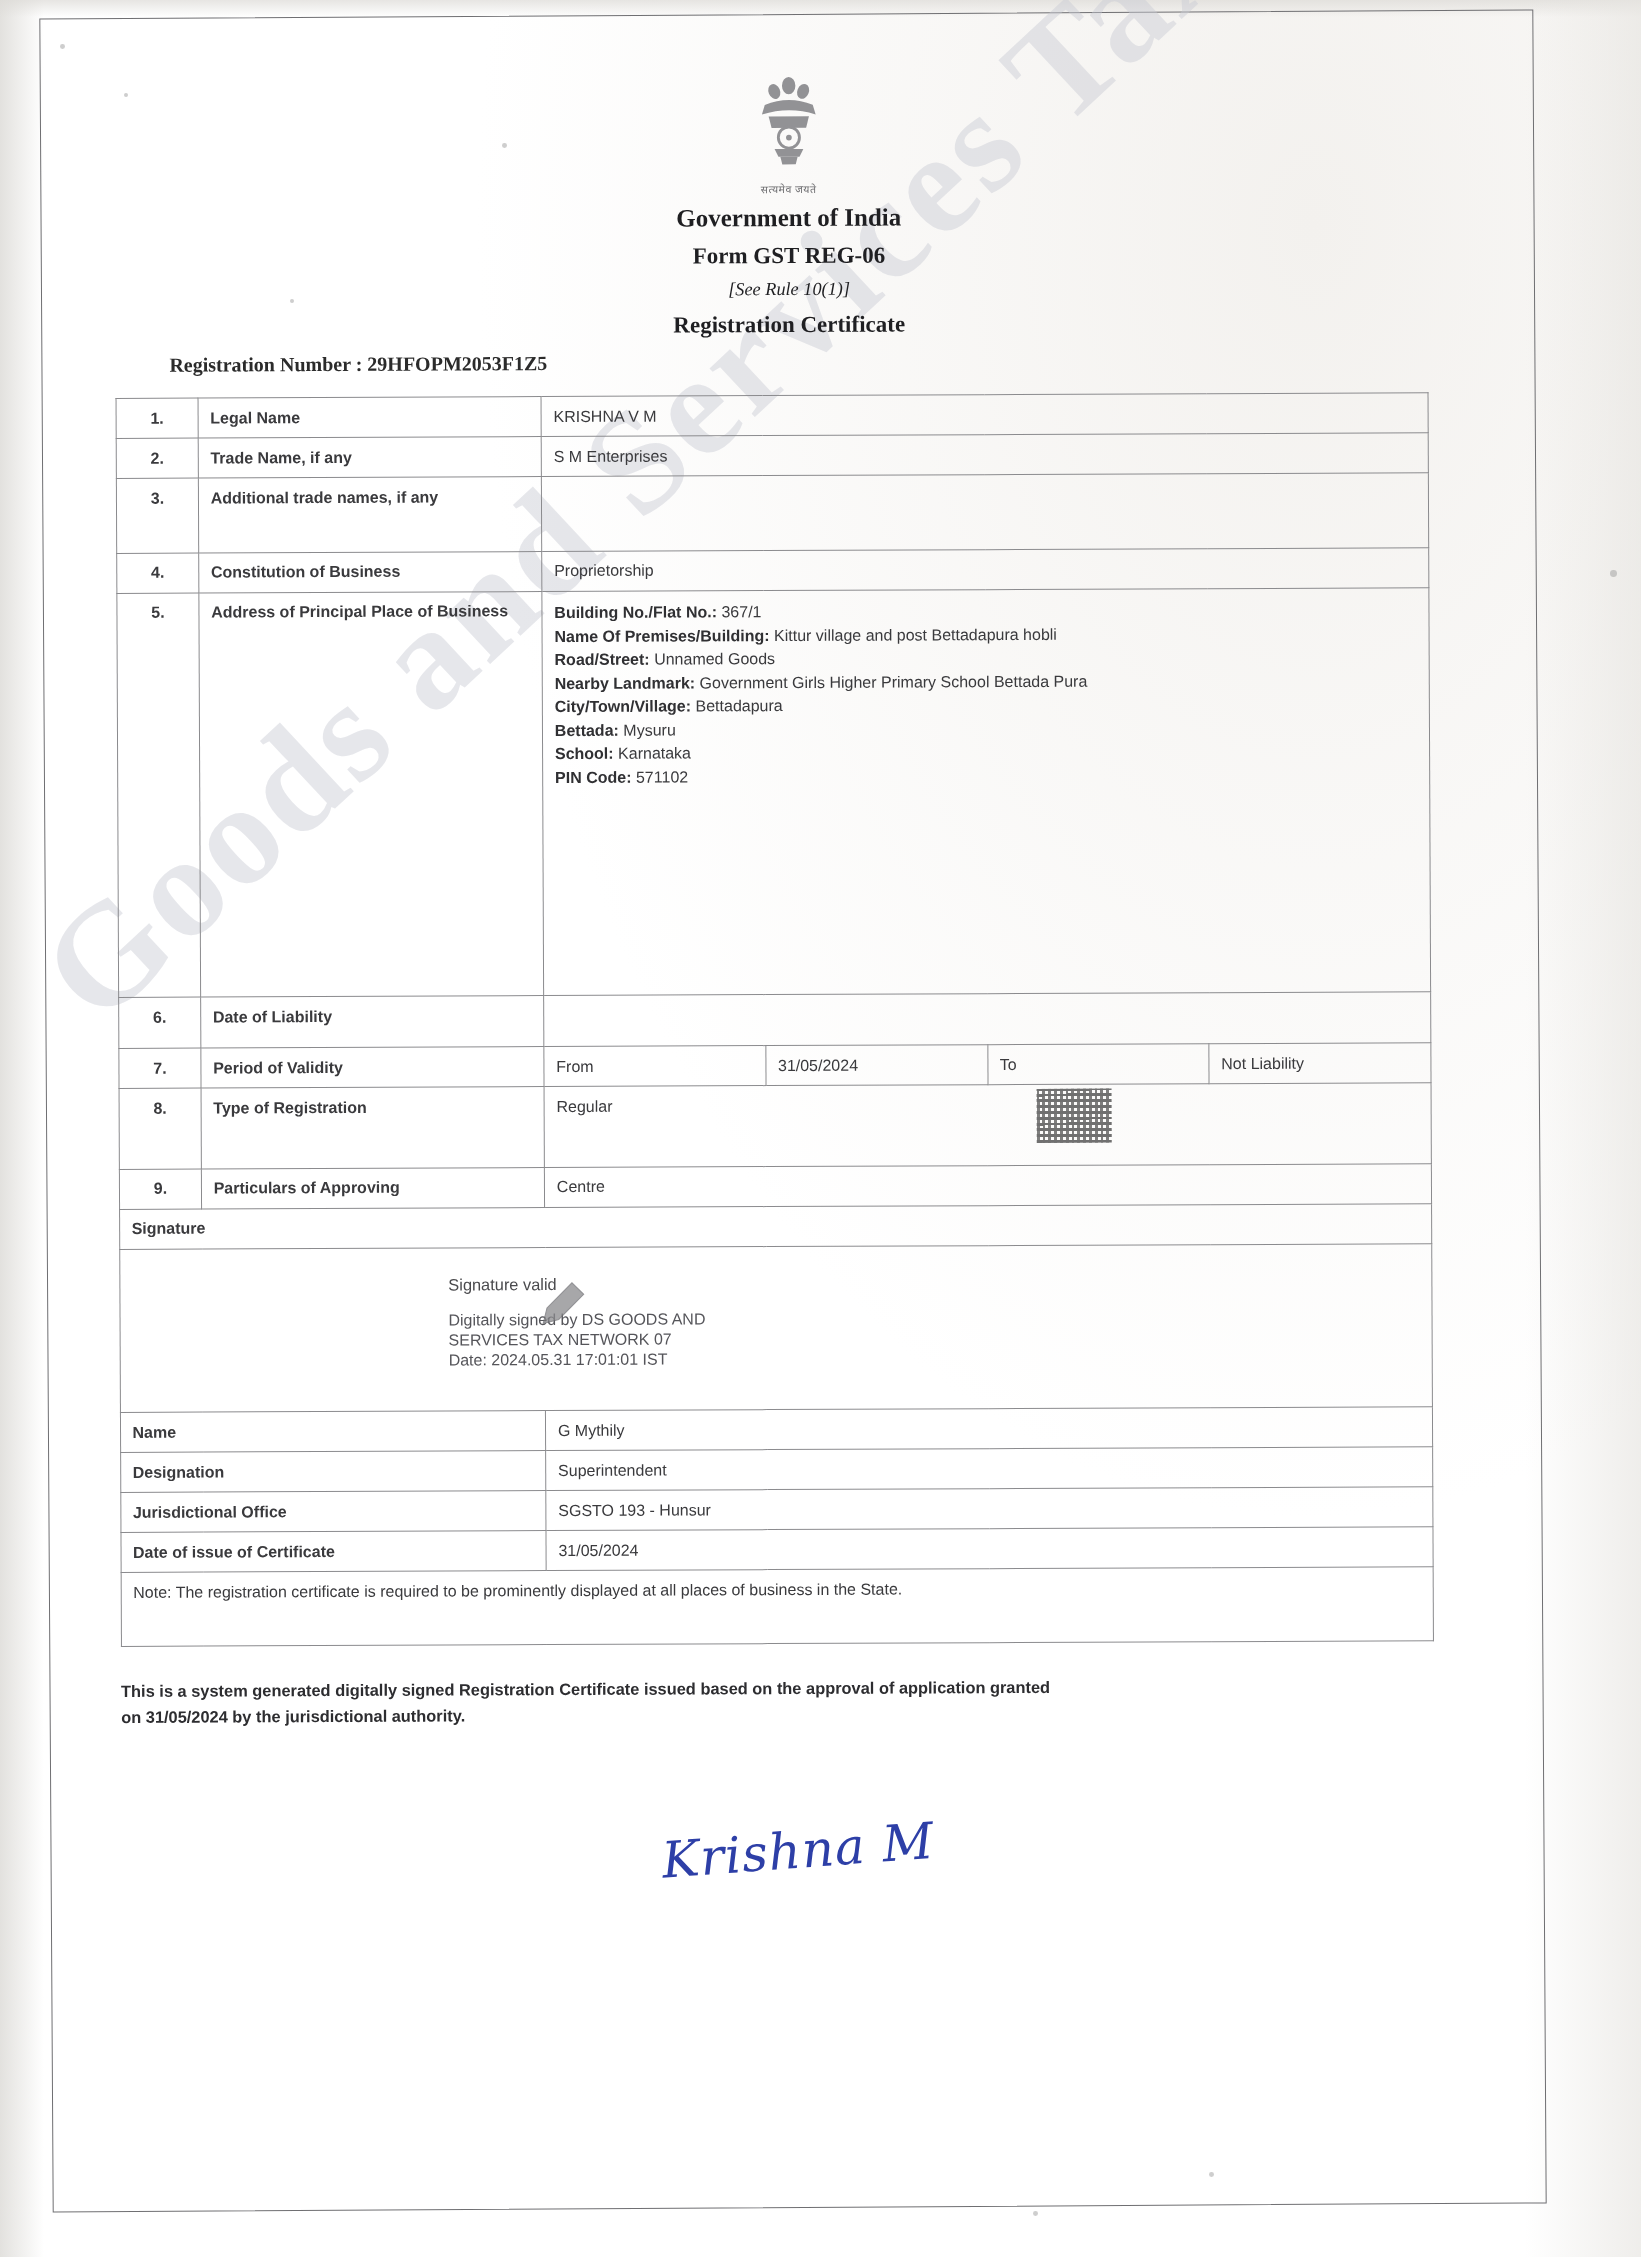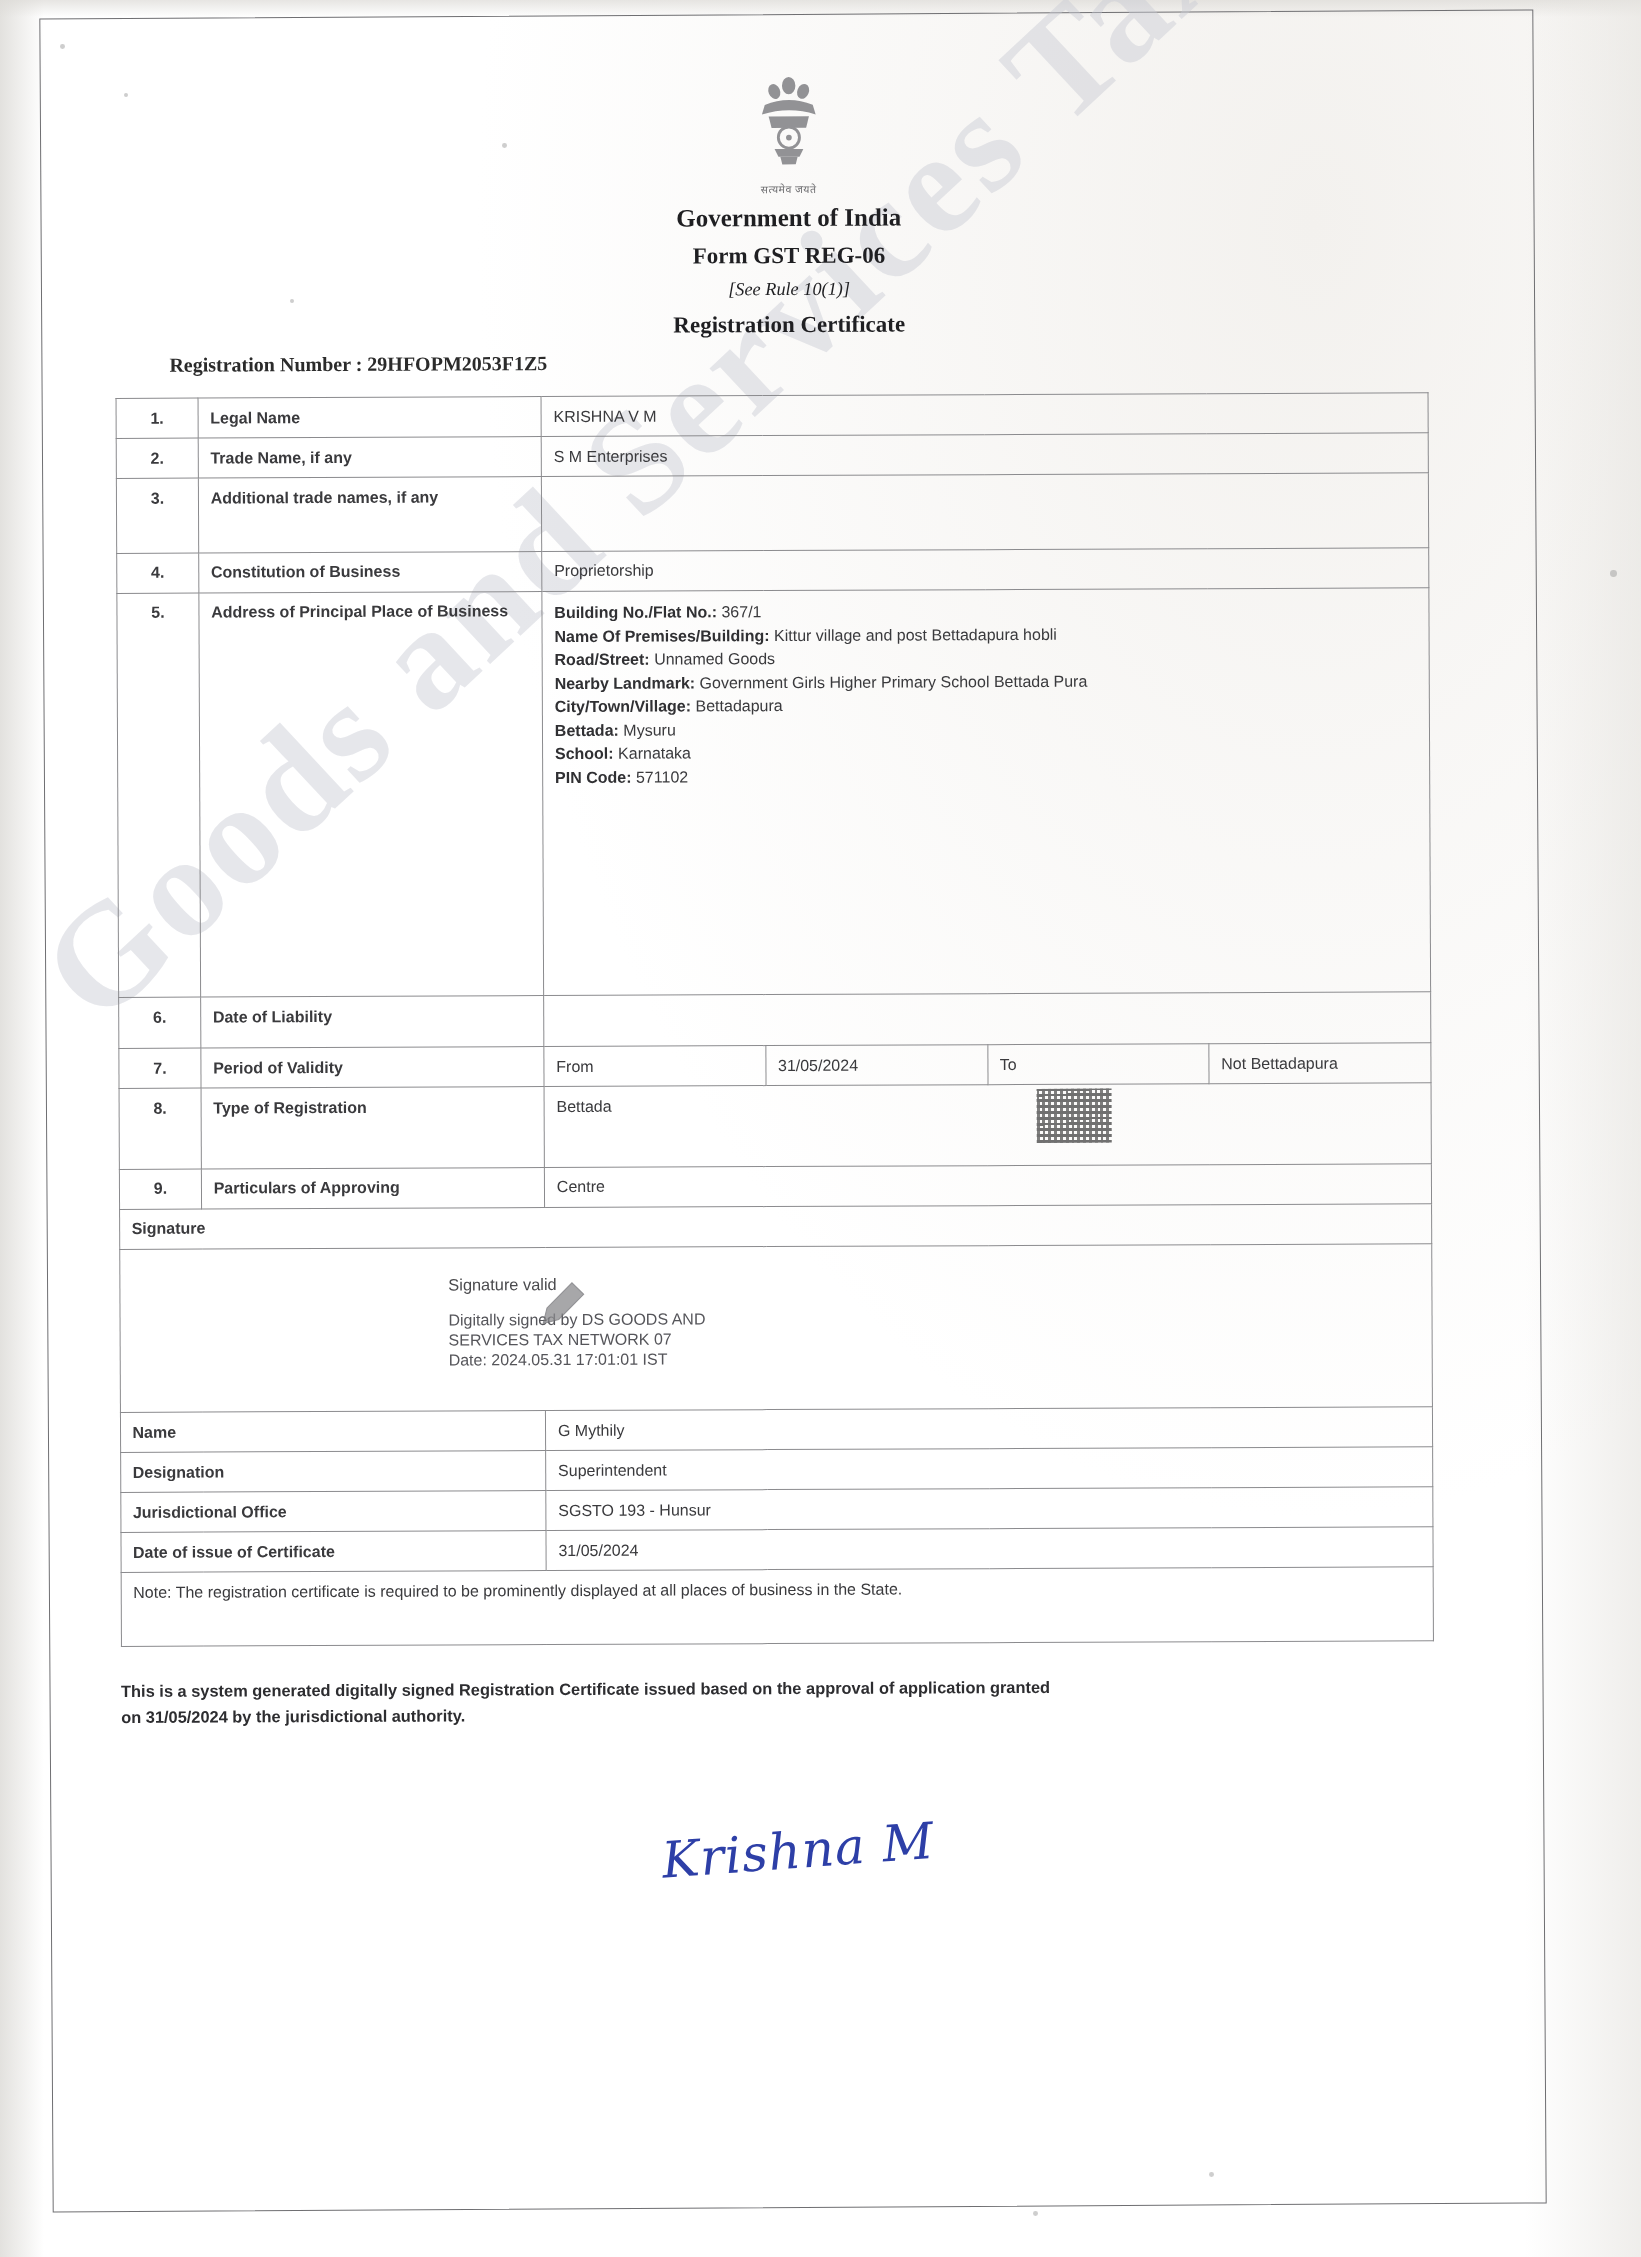--- a/index.html
+++ b/index.html
@@ -373,28 +373,28 @@
           <td class="lbl">Date of Liability</td>
           <td class="val" colspan="4"></td>
         </tr>
 
         <tr>
           <td class="num">7.</td>
           <td class="lbl">Period of Validity</td>
           <td class="val pv-from">From</td>
           <td class="val pv-fromval">31/05/2024</td>
           <td class="val pv-to">To</td>
-          <td class="val">Not Bettadapura</td>
+          <td class="val">Not Liability</td>
         </tr>
 
         <tr>
           <td class="num">8.</td>
           <td class="lbl">Type of Registration</td>
           <td class="val type-cell" colspan="4">
-            <span>Bettada</span>
+            <span>Regular</span>
             <span class="qr"></span>
           </td>
         </tr>
 
         <tr>
           <td class="num">9.</td>
           <td class="lbl">Particulars of Approving</td>
           <td class="val" colspan="4">Centre</td>
         </tr>
 

